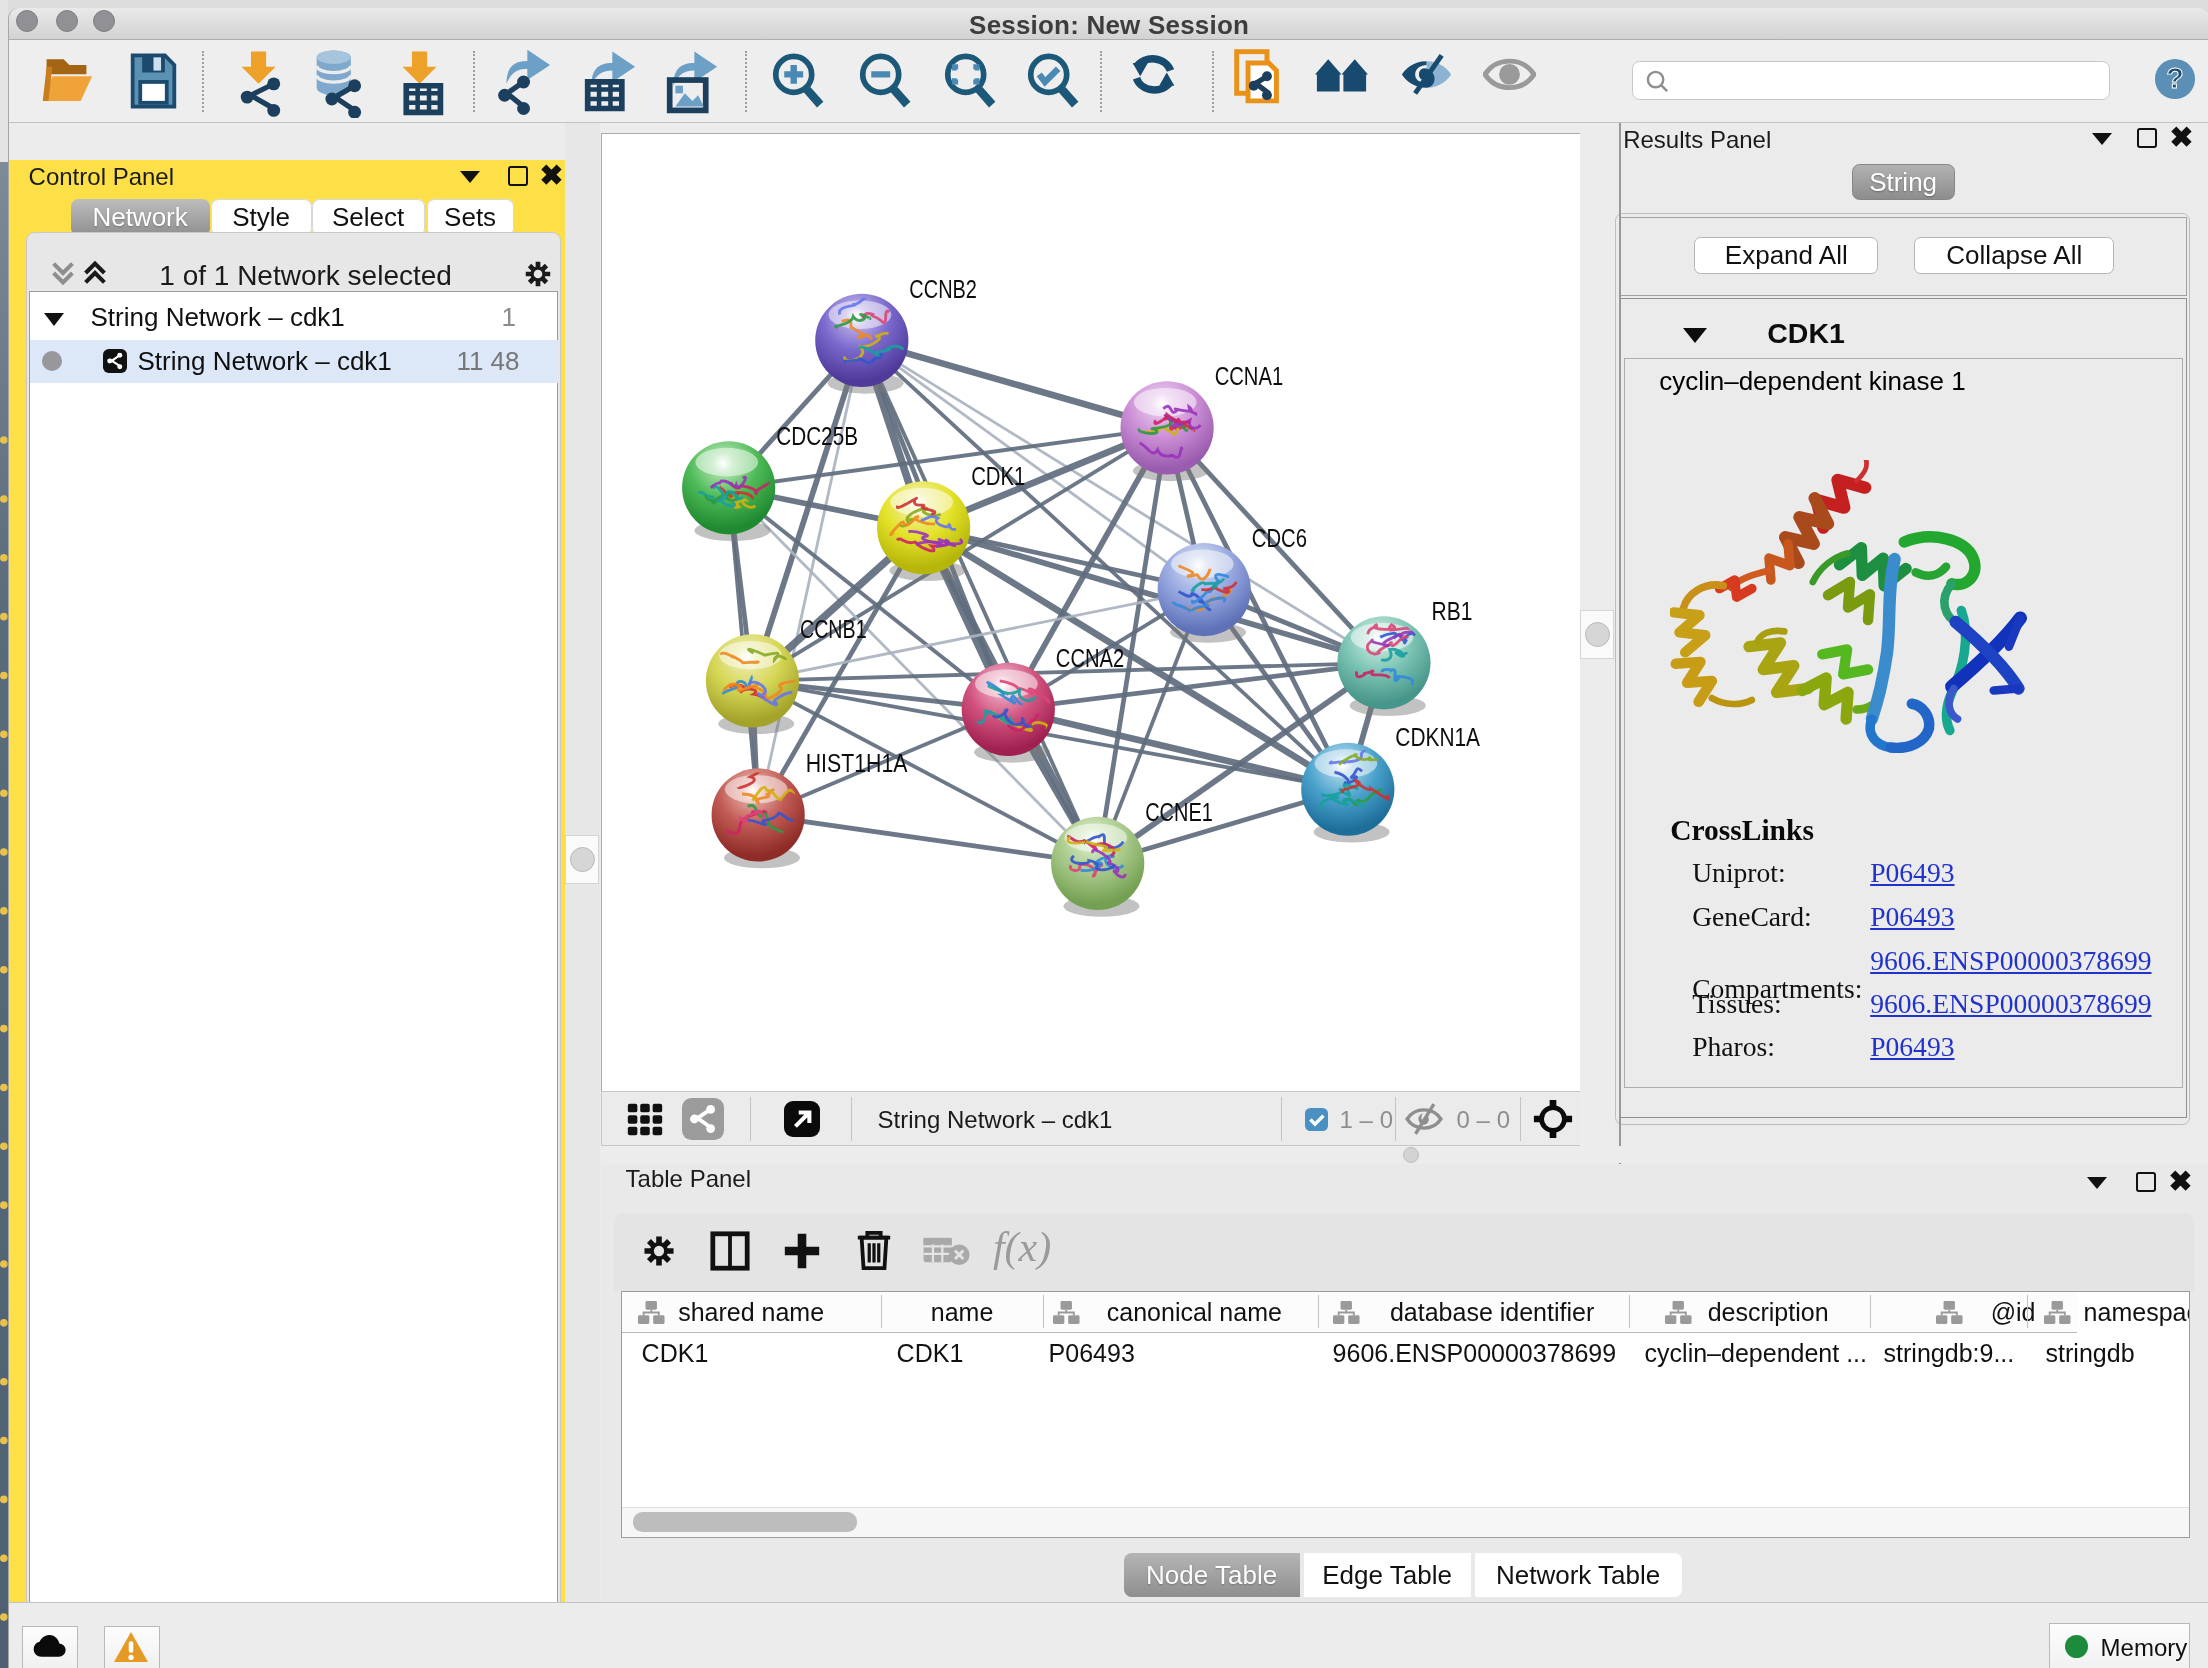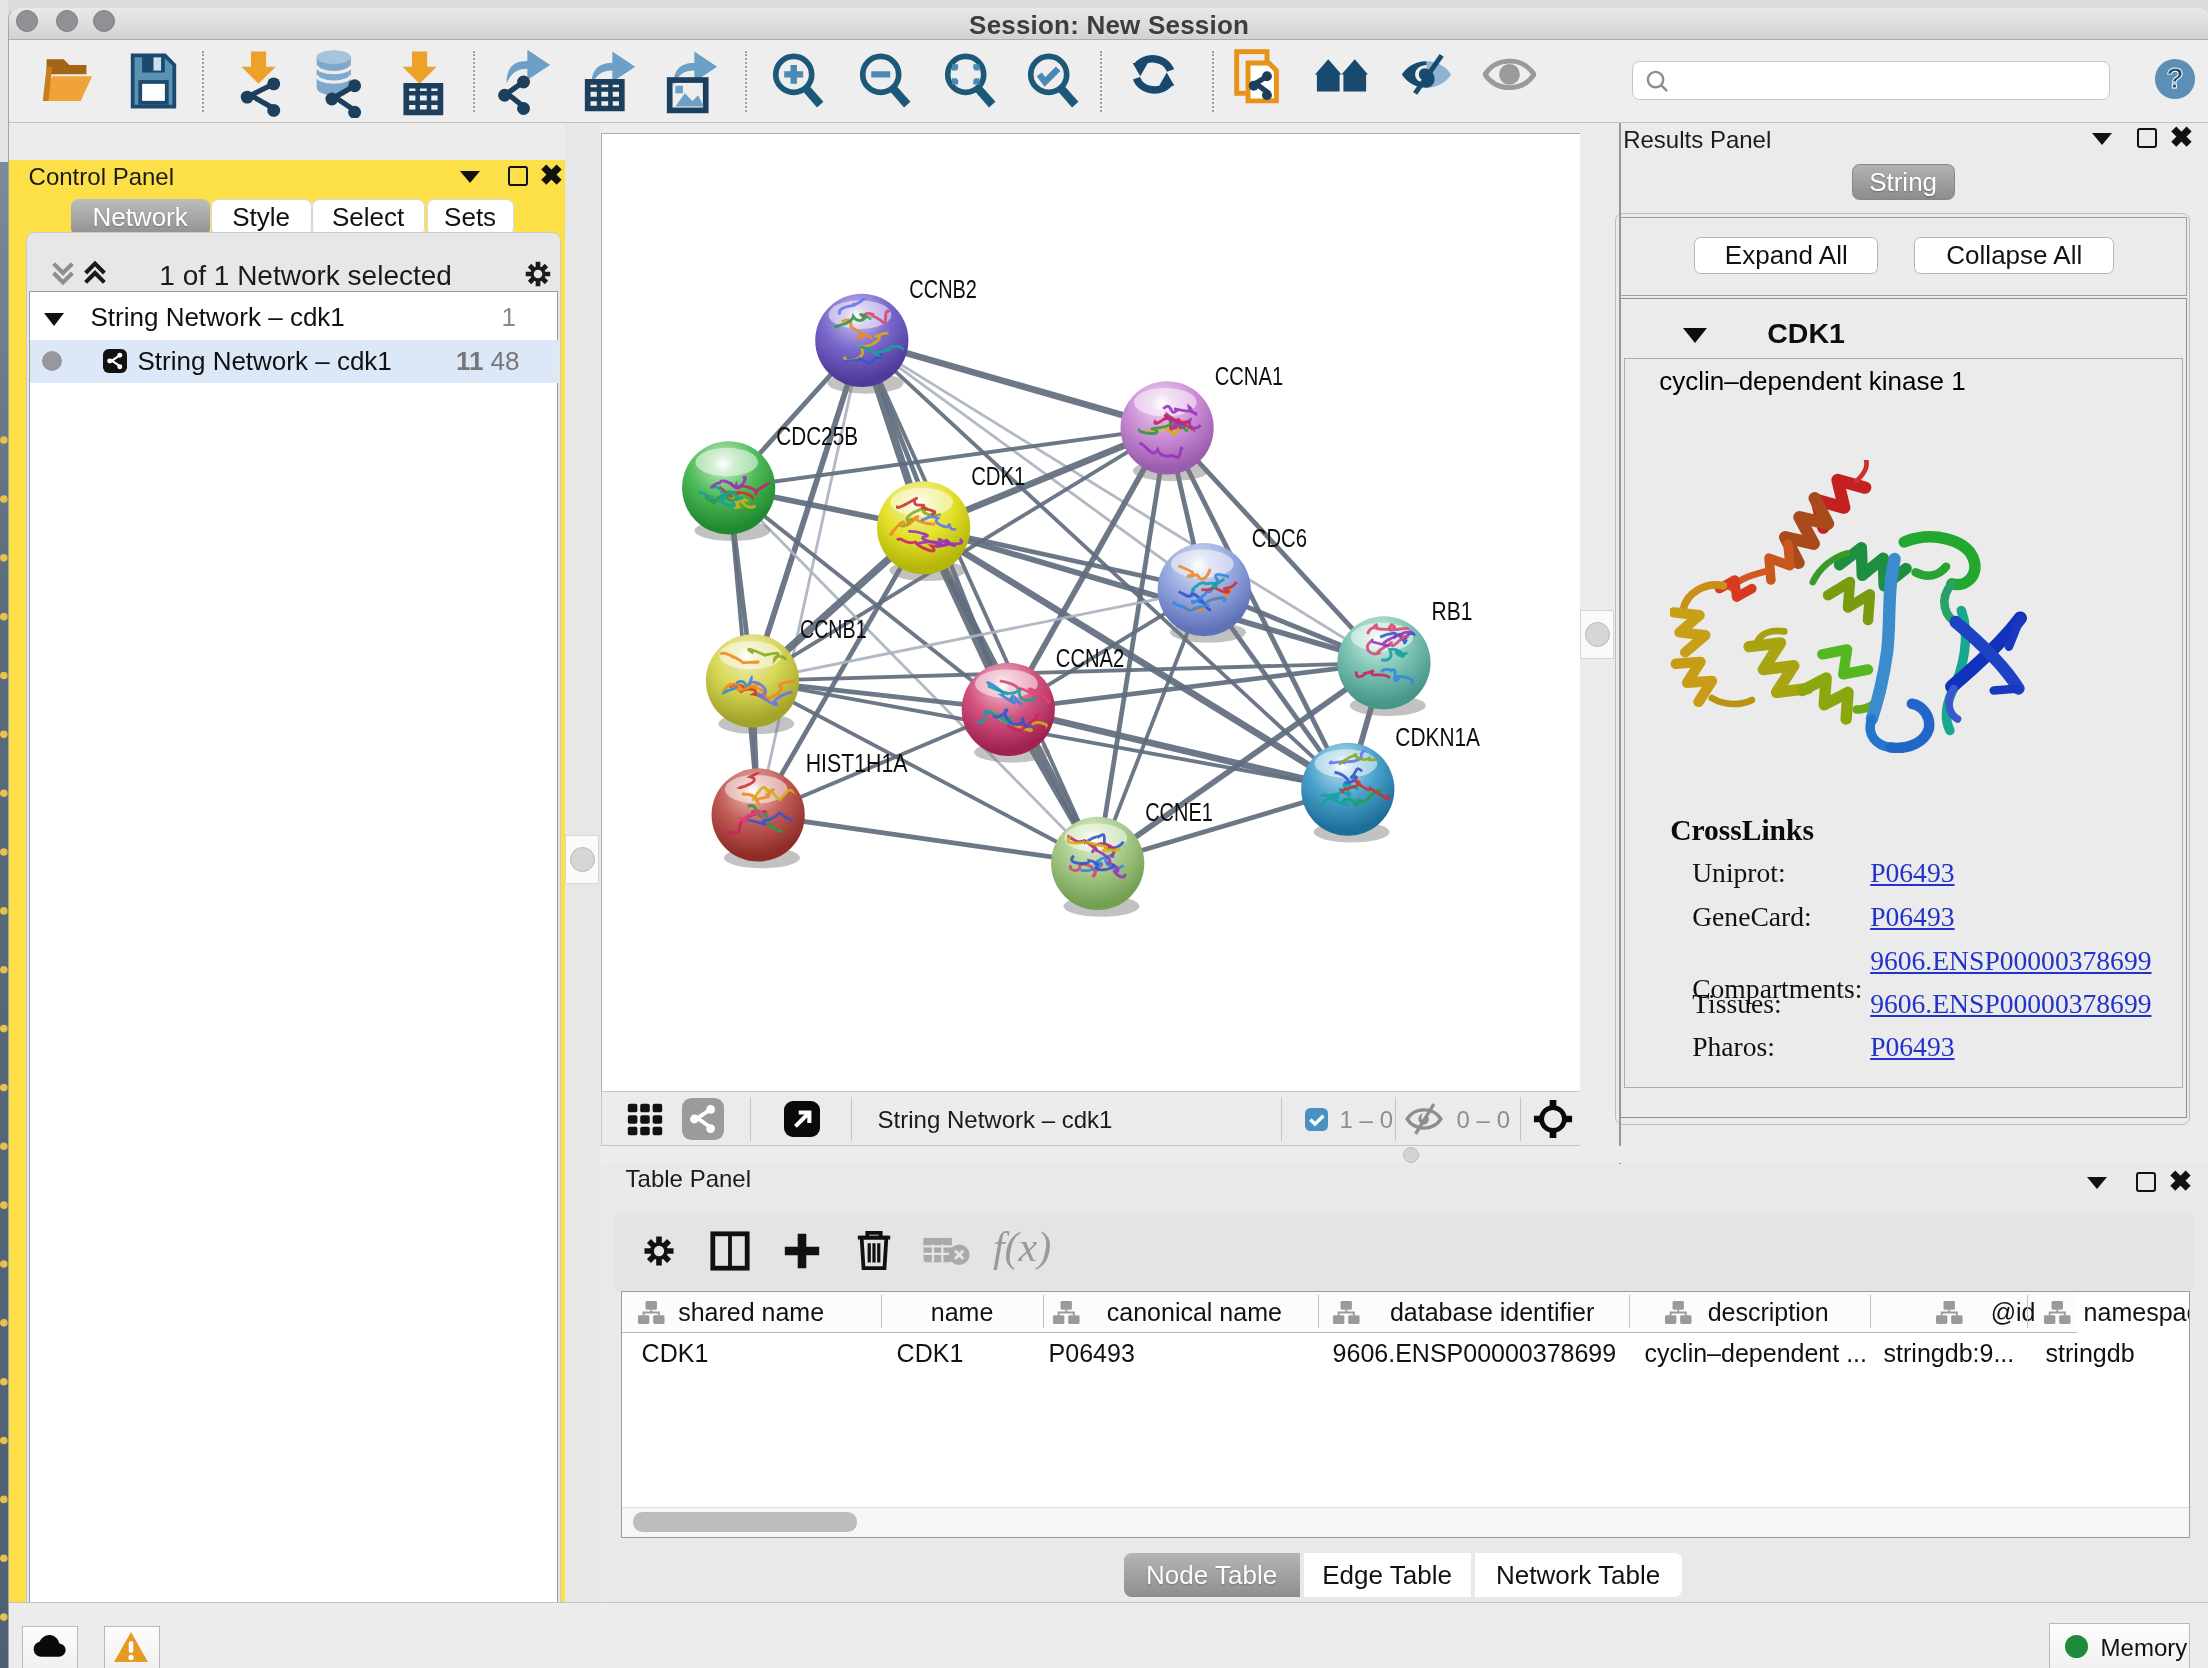--- a/index.html
+++ b/index.html
@@ -277,21 +277,21 @@
           <svg class="abs" style="left:73px; top:9.5px;" width="24" height="24" viewBox="0 0 25 25">
               <rect width="25" height="25" rx="6" fill="#111"></rect>
               <g fill="#fff">
                 <circle cx="17.5" cy="6.5" r="2.6"></circle>
                 <circle cx="7" cy="12.5" r="2.6"></circle>
                 <circle cx="17.5" cy="18.5" r="2.6"></circle>
                 <path d="m16.7 5.6 1.6 1.8-10 6.9-1.6-1.8zM6.3 11.6l1.5-1.8 10.4 7-1.5 1.8z"></path>
               </g>
             </svg>
         <div class="abs" style="left:107px; top:6.7px; font-size:26px; color:#111;">String Network – cdk1</div>
-          <div class="abs" style="left:405px; top:6.7px; width:48px; text-align:right; font-size:26px; color:#777;font-weight:bold;">11</div>
+          <div class="abs" style="left:405px; top:6.7px; width:48px; text-align:right; font-size:26px; color:#777;">11</div>
           <div class="abs" style="left:441px; top:6.7px; width:48px; text-align:right; font-size:26px; color:#777;">48</div>
         </div>
       </div>
     </div>
   </div>
   <div id="canvas" class="abs">
 <svg id="netsvg" width="979" height="952" viewBox="0 0 1029 1001" style="position:absolute;left:0;top:0;">
 <defs>
 <radialGradient id="g0" cx="44%" cy="24%" r="70%">
             <stop offset="0" stop-color="#ffffff"></stop>

